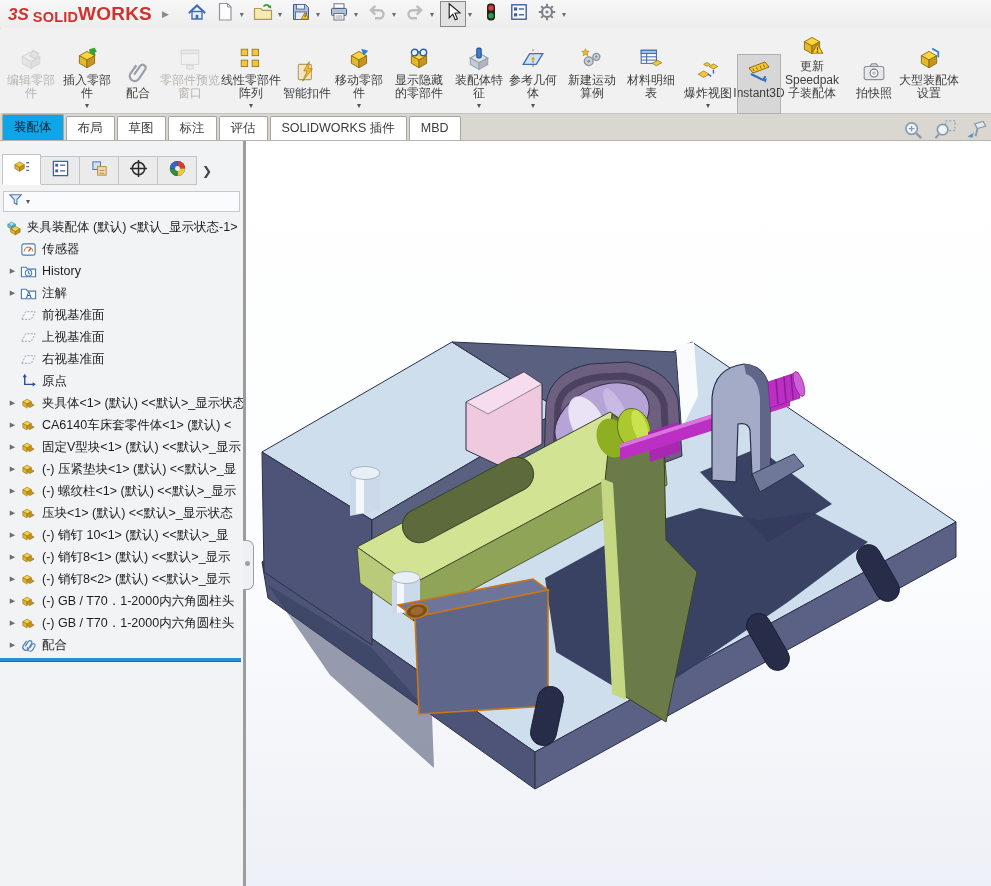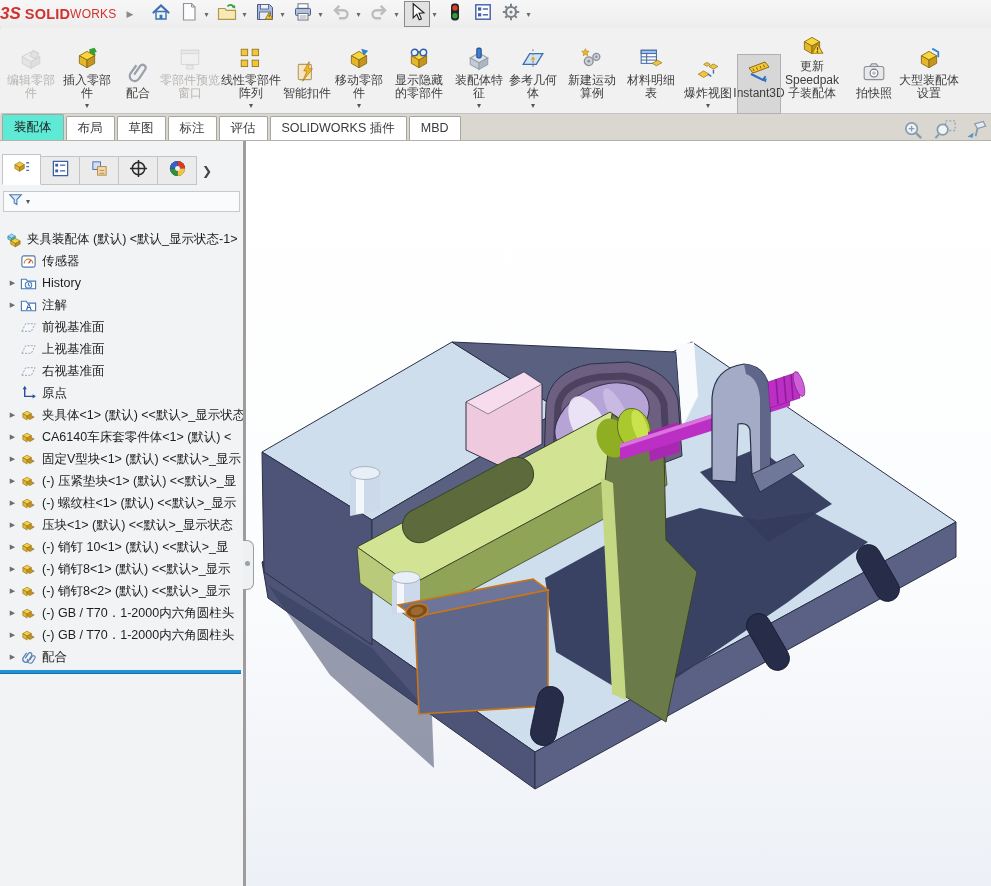--- a/index.html
+++ b/index.html
@@ -1,24 +1,24 @@
 <!DOCTYPE html>
 <html style="--mPlateTop: #cfdeed; --mPlateSideL: #4d5477; --mPlateSideR: #5a6185; --mBlockSide: #596080; --mVblock: #6c5f80; --mLav: #b7a4d6; --mPink: #efcade; --mArmTop: #d2e493; --mArmSide: #8fa457; --mArmDark: #6b7a49; --mSlot: #5d6b3c; --mCollar: #a9c92f; --mMag: #bb2fc4; --mBracket: #a3abc7; --mBracketD: #5f668a; --mShadow: #343b5e; --mSel: #c87618; --mPin: #ccd9ea;"><head>
 <meta charset="utf-8">
 <style>
   html,body{margin:0;padding:0}
   body{width:991px;height:886px;position:relative;overflow:hidden;background:#f0f0f0;
        font-family:"Liberation Sans","DejaVu Sans",sans-serif;-webkit-font-smoothing:antialiased}
   
   .menubar{position:absolute;left:0;top:0;width:991px;height:28px;background:linear-gradient(#f7f7f7,#ededed);
            border-bottom:1px solid #d9d9d9;display:flex;align-items:center}
-  .logo{display:flex;align-items:center;cursor:default}
+  .logo{display:flex;align-items:flex-end;margin-left:8px;cursor:default}
   .logo-3s{color:#d0322f;font-weight:bold;font-style:italic;font-size:17px;margin-right:4px}
   .logo-bold{color:#d0322f;font-weight:bold;font-size:14.5px;letter-spacing:.2px}
-  .logo-light{color:#d0322f;font-weight:normal;font-size:12px;letter-spacing:.2px}
+  .logo-light{color:#d0322f;font-weight:bold;font-size:19px;letter-spacing:.2px}
   .logo-fly{color:#8a8a8a;font-size:9px;margin:0 14px 0 10px}
   .mb-item{width:24px;height:24px;display:flex;align-items:center;justify-content:center;margin:0 1px;border:1px solid transparent}
   .mb-item svg{width:20px;height:20px}
   .mb-item.active{border:1px solid #8a8a8a;background:#e2e2e2}
   .mb-dd{font-size:8px;color:#6a6a6a;margin:0 5px 0 1px}
   
   .ribbon{position:absolute;left:1px;top:28px;width:991px;height:86px;background:#f1f1f1;
           border-bottom:1px solid #c3c3c3;display:flex;align-items:flex-end;padding-left:3px;box-sizing:border-box}
   .rb{display:flex;flex-direction:column;align-items:center;padding-top:3px;box-sizing:border-box;flex:none}
   .rb .ic{height:28px;display:flex;align-items:center;justify-content:center}
@@ -27,39 +27,39 @@
   .rb .dd{font-size:8px;color:#555;margin-top:auto;padding-bottom:2px;height:10px}
   .rb.disabled .lbl{color:#b7b5b1}
   .rb.disabled .ic{filter:grayscale(1) opacity(.45)}
   .rb.active{background:#d7d7d7;outline:1px solid #b0b0b0}
   .rsep{width:1px;background:#d2d0cd;margin:5px 2px;flex:none}
   
   .tabbar{position:absolute;left:0;top:114px;width:991px;height:27px;background:#dad7d0;
           border-bottom:1px solid #b6b3ac;display:flex;align-items:flex-end;padding-left:2px;box-sizing:border-box}
   .tab{height:23px;line-height:23px;padding:0 11px;font-size:12.5px;color:#3a3a3a;background:#ffffff;
        border:1px solid #a8a5a0;border-bottom:none;margin-right:2px;border-radius:2px 2px 0 0;flex:none}
-  .tab.active{background:#5eead4;height:25px;line-height:25px;color:#222}
+  .tab.active{background:#0ea5e9;height:25px;line-height:25px;color:#222}
   
   .headsup{position:absolute;left:902px;top:119px;display:flex;gap:9px;z-index:5}
   .hu{width:23px;height:23px;opacity:.9}
   .hu svg{width:23px;height:23px}
   
   .panel{position:absolute;left:0;top:141px;width:243px;height:745px;background:#f2f3f4;box-sizing:border-box}
   .ptabs{display:flex;align-items:flex-end;margin:13px 2px 0 2px;height:31px}
   .ptab{width:39px;height:29px;display:flex;align-items:center;justify-content:center;background:#ebebeb;
         border:1px solid #c4c4c4;border-left:none;box-sizing:border-box}
   .ptab:first-child{border-left:1px solid #c4c4c4}
   .ptab.active{background:#ffffff;height:31px;border-bottom-color:#fff}
   .ptab svg{width:19px;height:19px}
   .pfly{width:20px;display:flex;align-items:center;justify-content:center;font-size:12px;color:#444;height:29px}
   .filter-row{margin:6px 3px 0 3px;height:21px;border:1px solid #c6cacc;background:#fafbfc;
               display:flex;align-items:center;padding-left:4px;gap:2px;box-sizing:border-box}
   .filter-row svg{width:16px;height:16px}
   .filter-dd{font-size:8px;color:#555}
-  .tree{margin-top:16px;font-size:12.5px;color:#1d1d1d}
+  .tree{margin-top:4px;font-size:12.5px;color:#1d1d1d}
   .trow{display:flex;align-items:center;height:22px;white-space:nowrap;overflow:hidden}
   .tarrow{width:13px;flex:none;text-align:center;font-size:7px;color:#6e6e6e;margin-left:6px}
   .tarrow.root{margin-left:0;width:4px}
   .ticon{width:17px;height:17px;flex:none;margin:0 5px 0 1px}
   .ticon svg{width:17px;height:17px}
   .tlabel{overflow:hidden}
   .rollback{height:3px;background:#1f93d8;border-bottom:1px solid #1271ab;margin:2px 2px 0 0}
   
   .vdivider{position:absolute;left:243px;top:141px;width:3px;height:745px;background:#9d9d9d}
   .vhandle{position:absolute;left:243px;top:540px;width:10px;height:48px;background:#eef0f2;

